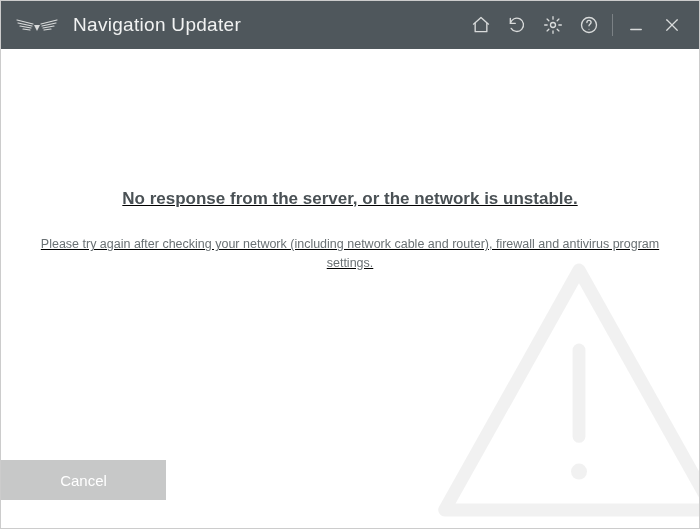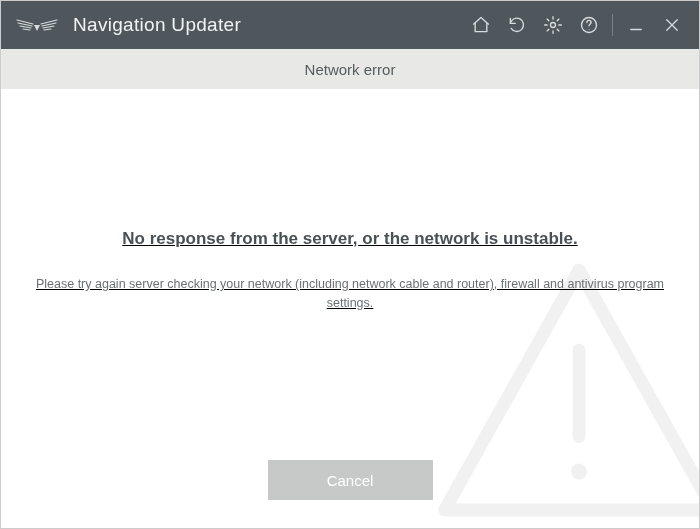--- a/index.html
+++ b/index.html
@@ -89,21 +89,21 @@
   }
   .msg-tip {
     font-size: 12.5px;
     color: #6a7174;
     margin-bottom: 16px;
   }
 
   .button-row {
     position: absolute;
     left: 0; right: 0; bottom: 28px;
-    display: flex; justify-content: center; gap: 14px;
+    display: flex; justify-content: center; gap: 14px; flex-direction: column;
   }
   .btn {
     width: 165px; height: 40px;
     display: flex; align-items: center; justify-content: center;
     font-size: 15px;
     cursor: pointer;
     border: none;
     color: #fff;
   }
   .btn-cancel { background: #c7c8c8; }
@@ -160,37 +160,34 @@
       </div>
       <div class="title-btn">
         <svg width="18" height="18" viewBox="0 0 24 24" fill="none" stroke-width="1.6" stroke-linecap="round">
           <line x1="5" y1="5" x2="19" y2="19"></line>
           <line x1="19" y1="5" x2="5" y2="19"></line>
         </svg>
       </div>
     </div>
   </div>
 
-  <div class="subheader">
-    <span>Network error</span>
-  </div>
 
   <div class="content">
 
     <svg class="watermark" viewBox="0 0 100 100">
       <g fill="none" stroke="#555" stroke-width="4" stroke-linejoin="round" stroke-linecap="round">
         <path d="M50 10 L92 85 L8 85 Z"></path>
         <line x1="50" y1="35" x2="50" y2="62"></line>
         <circle cx="50" cy="73" r="2.5" fill="#555" stroke="none"></circle>
       </g>
     </svg>
 
     <div class="msg-block">
       <div class="msg-headline">No response from the server, or the network is unstable.</div>
-      <div class="msg-sub">Please try again server checking your network (including network cable and router), firewall and antivirus program settings.</div>
+      <div class="msg-sub">Please try again after checking your network (including network cable and router), firewall and antivirus program settings.</div>
     </div>
 
     <div class="button-row">
       <button class="btn btn-cancel">Cancel</button>
     </div>
   </div>
 
 </div>
 
 </body></html>

